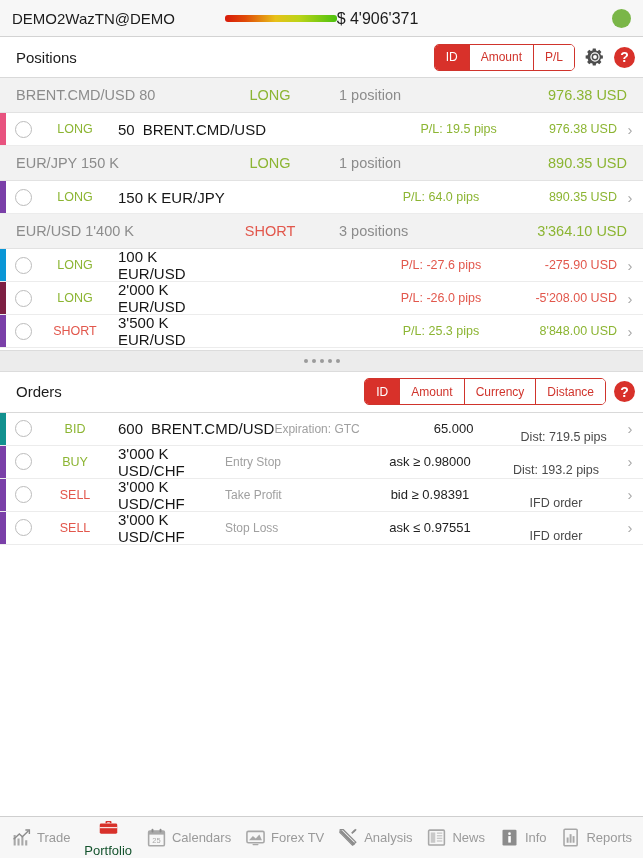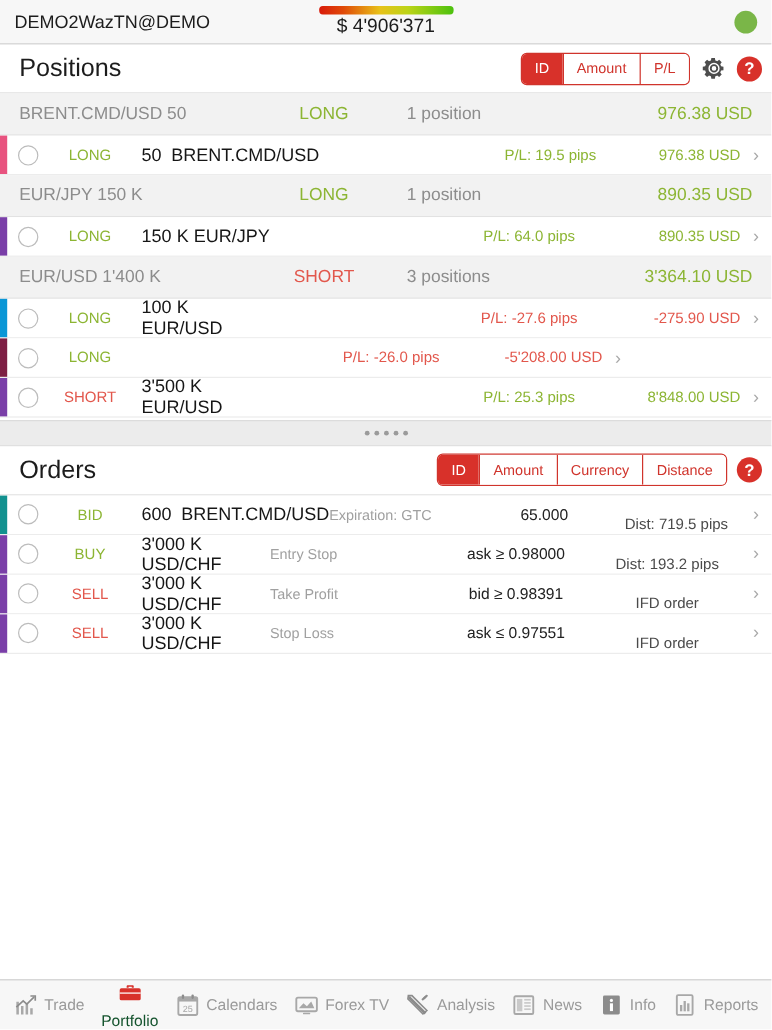--- a/index.html
+++ b/index.html
@@ -26,32 +26,32 @@
 
   
   .accountbar {
     height: 37px; background: #f7f7f7; display: flex; align-items: center;
     padding: 0 12px; position: relative; flex: 0 0 37px;
     border-bottom: 1px solid #d3d3d3;
     gap: 32px;
   }
   .acct-name { font-size: 15px; color: #1c1c1c; }
   .equity-wrap { position: absolute; left: 0; right: 0; top: 0; bottom: 0; display: flex;
-    flex-direction: column; align-items: center; justify-content: center; pointer-events: none; }
+    flex-direction: row; align-items: center; justify-content: center; pointer-events: none; }
   .equity-gauge { width: 112px; height: 7px; border-radius: 3px;
     background: linear-gradient(to right,#d81a0a 0%, #e04a08 18%, #e8c119 45%, #bcd418 66%, #4cc10e 100%); }
   .equity-val { font-size: 16px; color: #1c1c1c; margin-top: 2px; }
   .conn-dot { margin-left: auto; width: 19px; height: 19px; border-radius: 50%; background: #7ab648; }
 
   
   .sect-head {
     height: 41px; background: #ffffff; display: flex; align-items: center;
     padding: 0 8px 0 16px; border-bottom: 1px solid #d9d9d9; flex: 0 0 41px;
   }
-  .sect-title { font-size: 21px; color: #1c1c1c; }
+  .sect-title { font-size: 15px; color: #1c1c1c; }
   .seg { margin-left: auto; display: flex; border: 1px solid #d0342c; border-radius: 5px; overflow: hidden; height: 27px; }
   .seg .sgi {
     display: flex; align-items: center; justify-content: center;
     font-size: 12px; color: #d0342c; background: #fff; padding: 0 11px;
     border-left: 1px solid #d0342c; white-space: nowrap;
   }
   .seg .sgi:first-child { border-left: none; }
   .seg .sgi.active { background: #d8312a; color: #fff; }
   .gear { width: 22px; height: 22px; margin-left: 9px; flex: 0 0 22px; }
   .qmark { width: 21px; height: 21px; border-radius: 50%; background: #d8312a; color: #fff;
@@ -145,21 +145,21 @@
           <path fill="#4d4d4d" d="M12 8.2a3.8 3.8 0 1 0 0 7.6 3.8 3.8 0 0 0 0-7.6zm0 5.9a2.1 2.1 0 1 1 0-4.2 2.1 2.1 0 0 1 0 4.2z"></path>
           <path fill="#4d4d4d" d="M20.6 13.6v-3.2l-2.2-.4a6.9 6.9 0 0 0-.7-1.7l1.3-1.8-2.3-2.3-1.8 1.3a6.9 6.9 0 0 0-1.7-.7L12.8 2.6h-3.2l-.4 2.2a6.9 6.9 0 0 0-1.7.7L5.7 4.2 3.4 6.5l1.3 1.8c-.3.5-.5 1.1-.7 1.7l-2.2.4v3.2l2.2.4c.2.6.4 1.2.7 1.7l-1.3 1.8 2.3 2.3 1.8-1.3c.5.3 1.1.5 1.7.7l.4 2.2h3.2l.4-2.2c.6-.2 1.2-.4 1.7-.7l1.8 1.3 2.3-2.3-1.3-1.8c.3-.5.5-1.1.7-1.7zM12 17.1a5.1 5.1 0 1 1 0-10.2 5.1 5.1 0 0 1 0 10.2z"></path>
         </svg>
     </span>
     <div class="qmark">?</div>
   </div>
 
   <div class="scrollarea">
 
     <div class="grp-head">
-      <div class="grp-sym">BRENT.CMD/USD 50</div>
+      <div class="grp-sym">BRENT.CMD/USD 80</div>
       <div class="grp-dir long">LONG</div>
       <div class="grp-cnt">1 position</div>
       <div class="grp-pl pos">976.38 USD</div>
     </div>
     <div class="row">
       <div class="bar" style="background:#e8537f"></div>
       <div class="sel"></div>
       <div class="dir long">LONG</div>
       <div class="amt"><span class="qty">50</span><span>BRENT.CMD/USD</span></div>
       <div class="mid"></div>
@@ -198,20 +198,21 @@
       <div class="amt"><span>100 K EUR/USD</span></div>
       <div class="mid"></div>
       <div class="pl neg">P/L: -27.6 pips</div>
       <div class="val neg">-275.90 USD</div>
       <div class="chev">›</div>
     </div>
     <div class="row">
       <div class="bar" style="background:#7d1f43"></div>
       <div class="sel"></div>
       <div class="dir long">LONG</div>
+      <div class="amt"><span>2'000 K EUR/USD</span></div>
       <div class="mid"></div>
       <div class="pl neg">P/L: -26.0 pips</div>
       <div class="val neg">-5'208.00 USD</div>
       <div class="chev">›</div>
     </div>
     <div class="row">
       <div class="bar" style="background:#7a3fa8"></div>
       <div class="sel"></div>
       <div class="dir short">SHORT</div>
       <div class="amt"><span>3'500 K EUR/USD</span></div>

